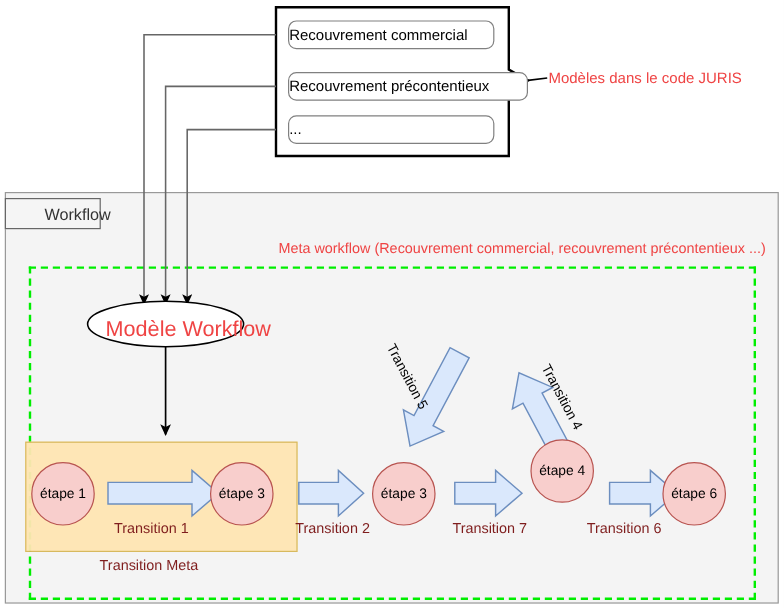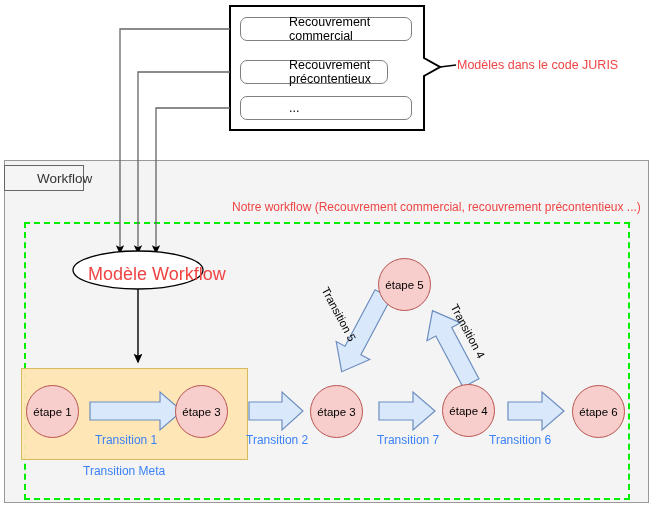--- a/index.html
+++ b/index.html
@@ -38,21 +38,20 @@
     position: absolute;
     border: 1px solid #808080;
     border-radius: 7px;
     background: #ffffff;
     box-sizing: border-box;
     display: flex;
     align-items: center;
     justify-content: flex-start;
     font-size: 12.5px;
     color: #000000;
-    padding-left: 48px;
   }
   .wf-label {
     position: absolute;
     border: 1px solid #666666;
     background: #f5f5f5;
     box-sizing: border-box;
     display: flex;
     align-items: center;
     padding-left: 8px;
     font-size: 13.5px;
@@ -85,21 +84,21 @@
     box-sizing: border-box;
     display: flex;
     align-items: center;
     justify-content: center;
     font-size: 11.5px;
     color: #000000;
   }
   .trans-label {
     position: absolute;
     font-size: 12px;
-    color: #3b82f6;
+    color: #7f1d1d;
     white-space: nowrap;
   }
   .rot-label {
     position: absolute;
     font-size: 11.5px;
     color: #000000;
     white-space: nowrap;
     transform-origin: left top;
   }
 </style>
@@ -107,21 +106,21 @@
 <body>
 
 <div id="stage">
 
   <div class="wf-outer" style="left:4px; top:160px; width:645px; height:343px;"></div>
 
   <div class="wf-label" style="left:4px; top:165px; width:80px; height:26px;padding-left:32px;">
     <span>Workflow</span>
   </div>
 
-  <div class="txt" style="left:232px; top:201px; font-size:12px;">Notre workflow (Recouvrement commercial, recouvrement précontentieux ...)</div>
+  <div class="txt" style="left:232px; top:201px; font-size:12px;">Meta workflow (Recouvrement commercial, recouvrement précontentieux ...)</div>
 
   <div class="green-box" style="left:24px; top:222px; width:606px; height:278px;"></div>
 
   <div class="meta-box" style="left:21px; top:368px; width:227px; height:92px;"></div>
 
   <svg class="layer" viewBox="0 0 653 507">
     <defs>
       <marker id="arrowBlack" markerWidth="10" markerHeight="10" refX="6" refY="3.2" orient="auto" markerUnits="strokeWidth">
         <path d="M0,0 L7,3.2 L0,6.4 L1.6,3.2 z" fill="#000000"></path>
       </marker>
@@ -152,47 +151,44 @@
     </g>
 
     <g transform="translate(471,383) rotate(-118)">
       <path d="M0,-9 L58,-9 L58,-19 L82,0 L58,19 L58,9 L0,9 Z" fill="#dae8fc" stroke="#6c8ebf" stroke-width="1.2"></path>
     </g>
   </svg>
 
   <div class="model-box" style="left:240px; top:17px; width:172px; height:24px;">
     <span>Recouvrement commercial</span>
   </div>
-  <div class="model-box" style="left:240px; top:60px; width:148px; height:24px;">
+  <div class="model-box" style="left:240px; top:60px; width:200px; height:24px;">
     <span>Recouvrement précontentieux</span>
   </div>
   <div class="model-box" style="left:240px; top:96px; width:172px; height:24px;">
     <span>...</span>
   </div>
 
   <div class="txt" style="left:457px; top:58px; font-size:12.5px;">Modèles dans le code JURIS</div>
 
   <div class="txt" style="left:88px; top:264px; font-size:18px;">Modèle Workflow</div>
 
   <div class="etape" style="left:26px; top:385px; width:53px; height:53px;">
     <span>étape 1</span>
   </div>
   <div class="etape" style="left:175px; top:385px; width:53px; height:53px;">
     <span>étape 3</span>
   </div>
   <div class="etape" style="left:310px; top:385px; width:53px; height:53px;">
     <span>étape 3</span>
   </div>
-  <div class="etape" style="left:442px; top:384px; width:53px; height:53px;text-align:center;">
+  <div class="etape" style="left:442px; top:366px; width:53px; height:53px;text-align:center;">
     <span>étape 4</span>
   </div>
-  <div class="etape" style="left:378px; top:258px; width:53px; height:53px;">
-    <span>étape 5</span>
-  </div>
-  <div class="etape" style="left:572px; top:385px; width:53px; height:53px;">
+  <div class="etape" style="left:552px; top:385px; width:53px; height:53px;">
     <span>étape 6</span>
   </div>
 
   <div class="trans-label" style="left:95px; top:433px;">Transition 1</div>
   <div class="trans-label" style="left:246px; top:433px;">Transition 2</div>
   <div class="trans-label" style="left:377px; top:433px;">Transition 7</div>
   <div class="trans-label" style="left:489px; top:433px;">Transition 6</div>
 
   <div class="rot-label" style="left:330px; top:285px; transform: rotate(62deg);">Transition 5</div>
   <div class="rot-label" style="left:459px; top:302px; transform: rotate(62deg);">Transition 4</div>

